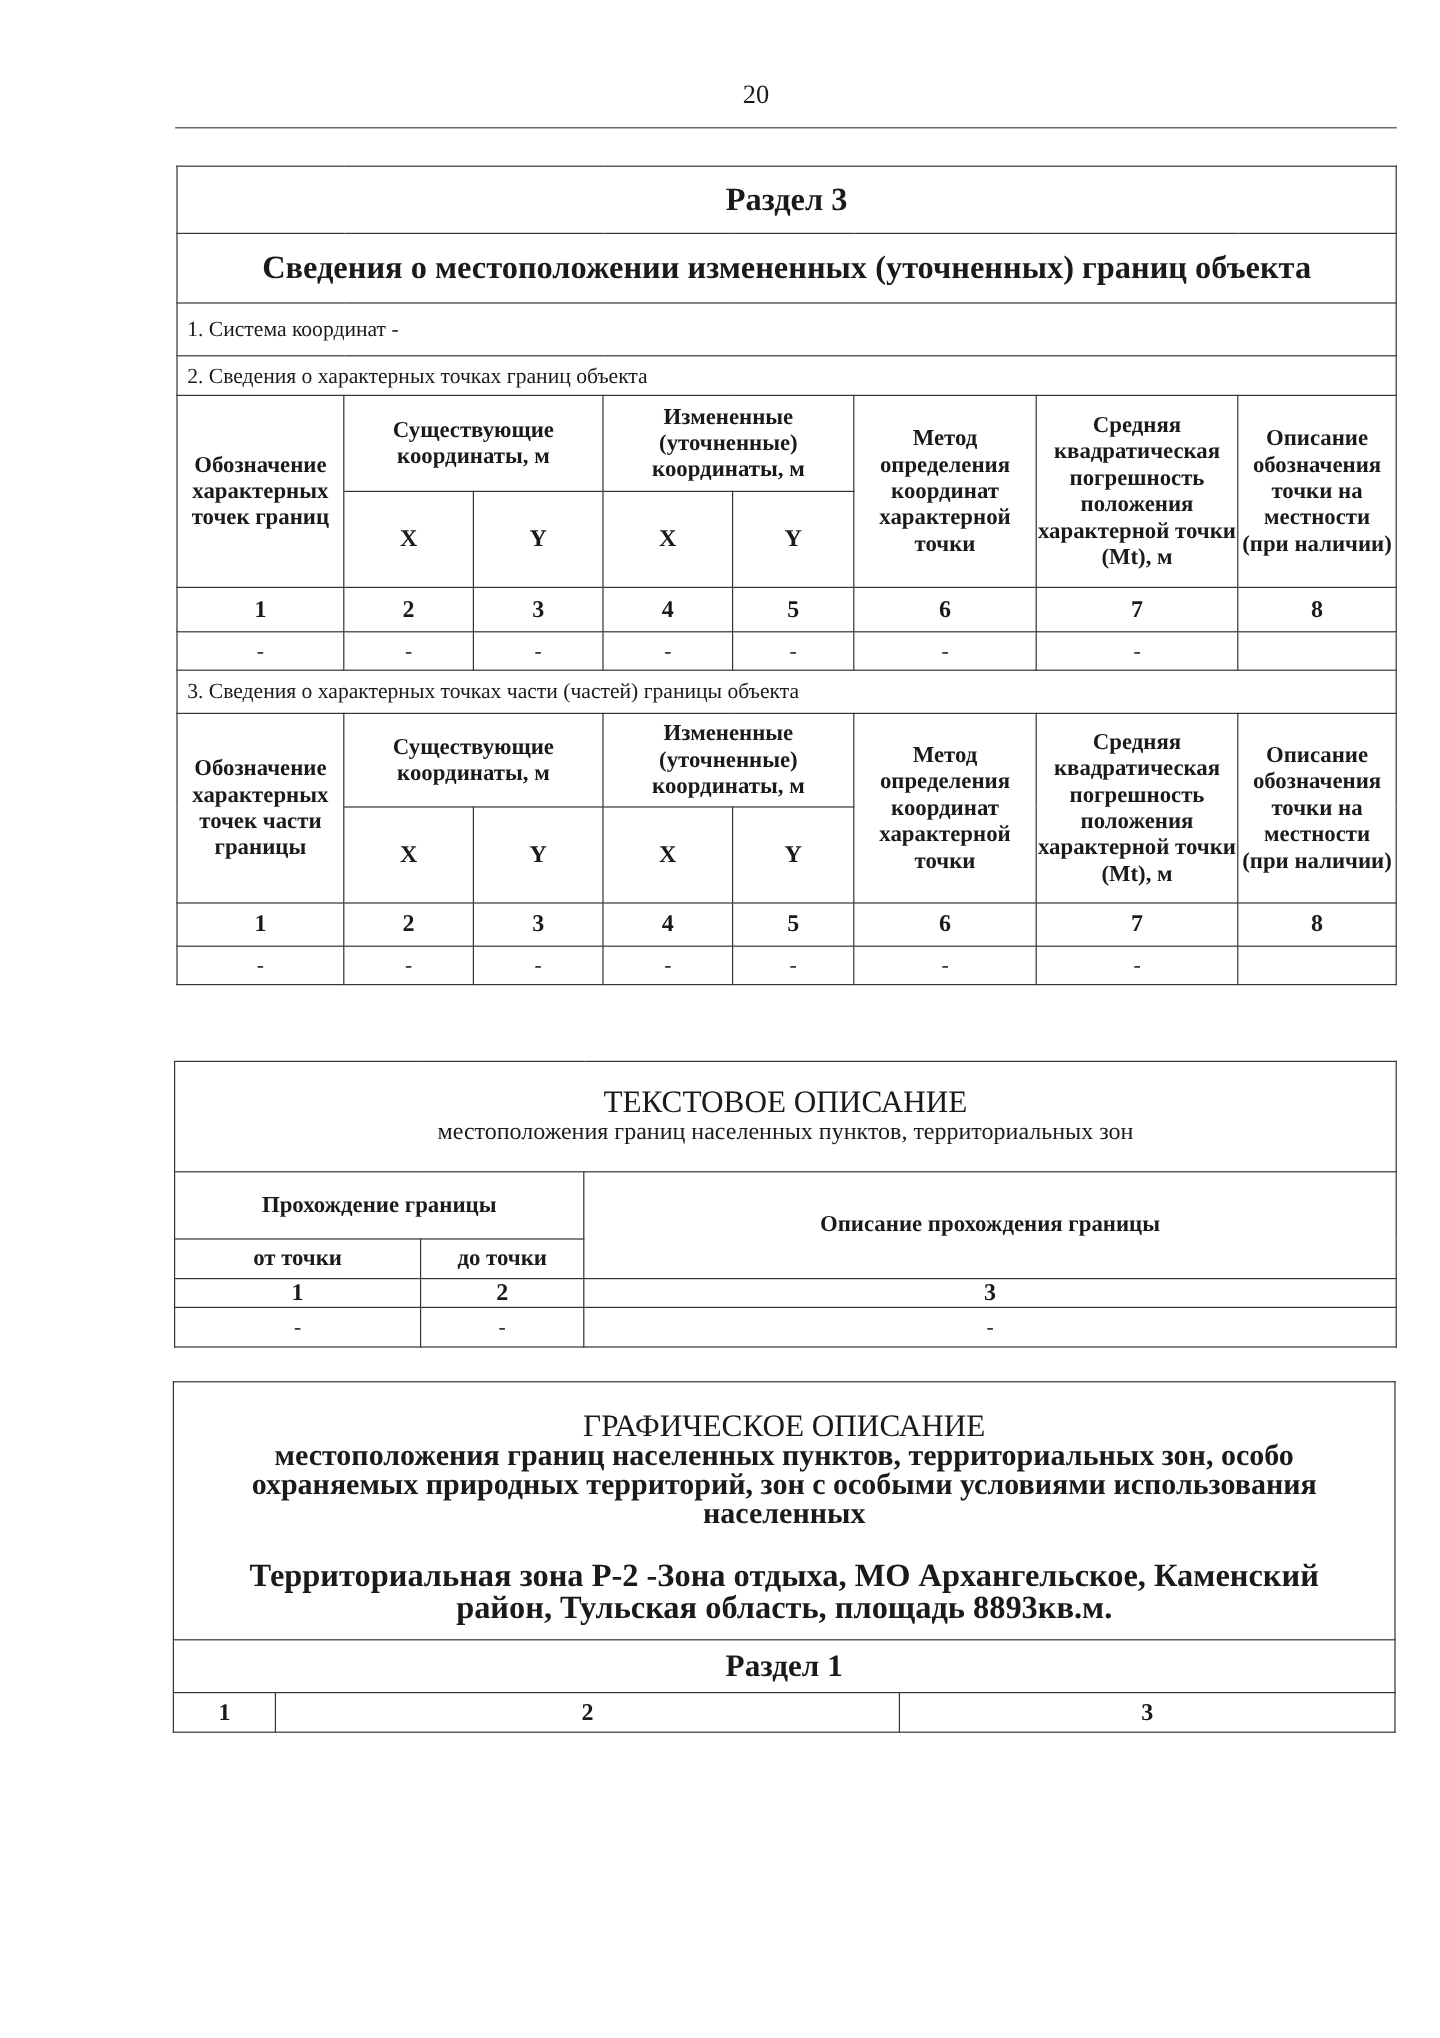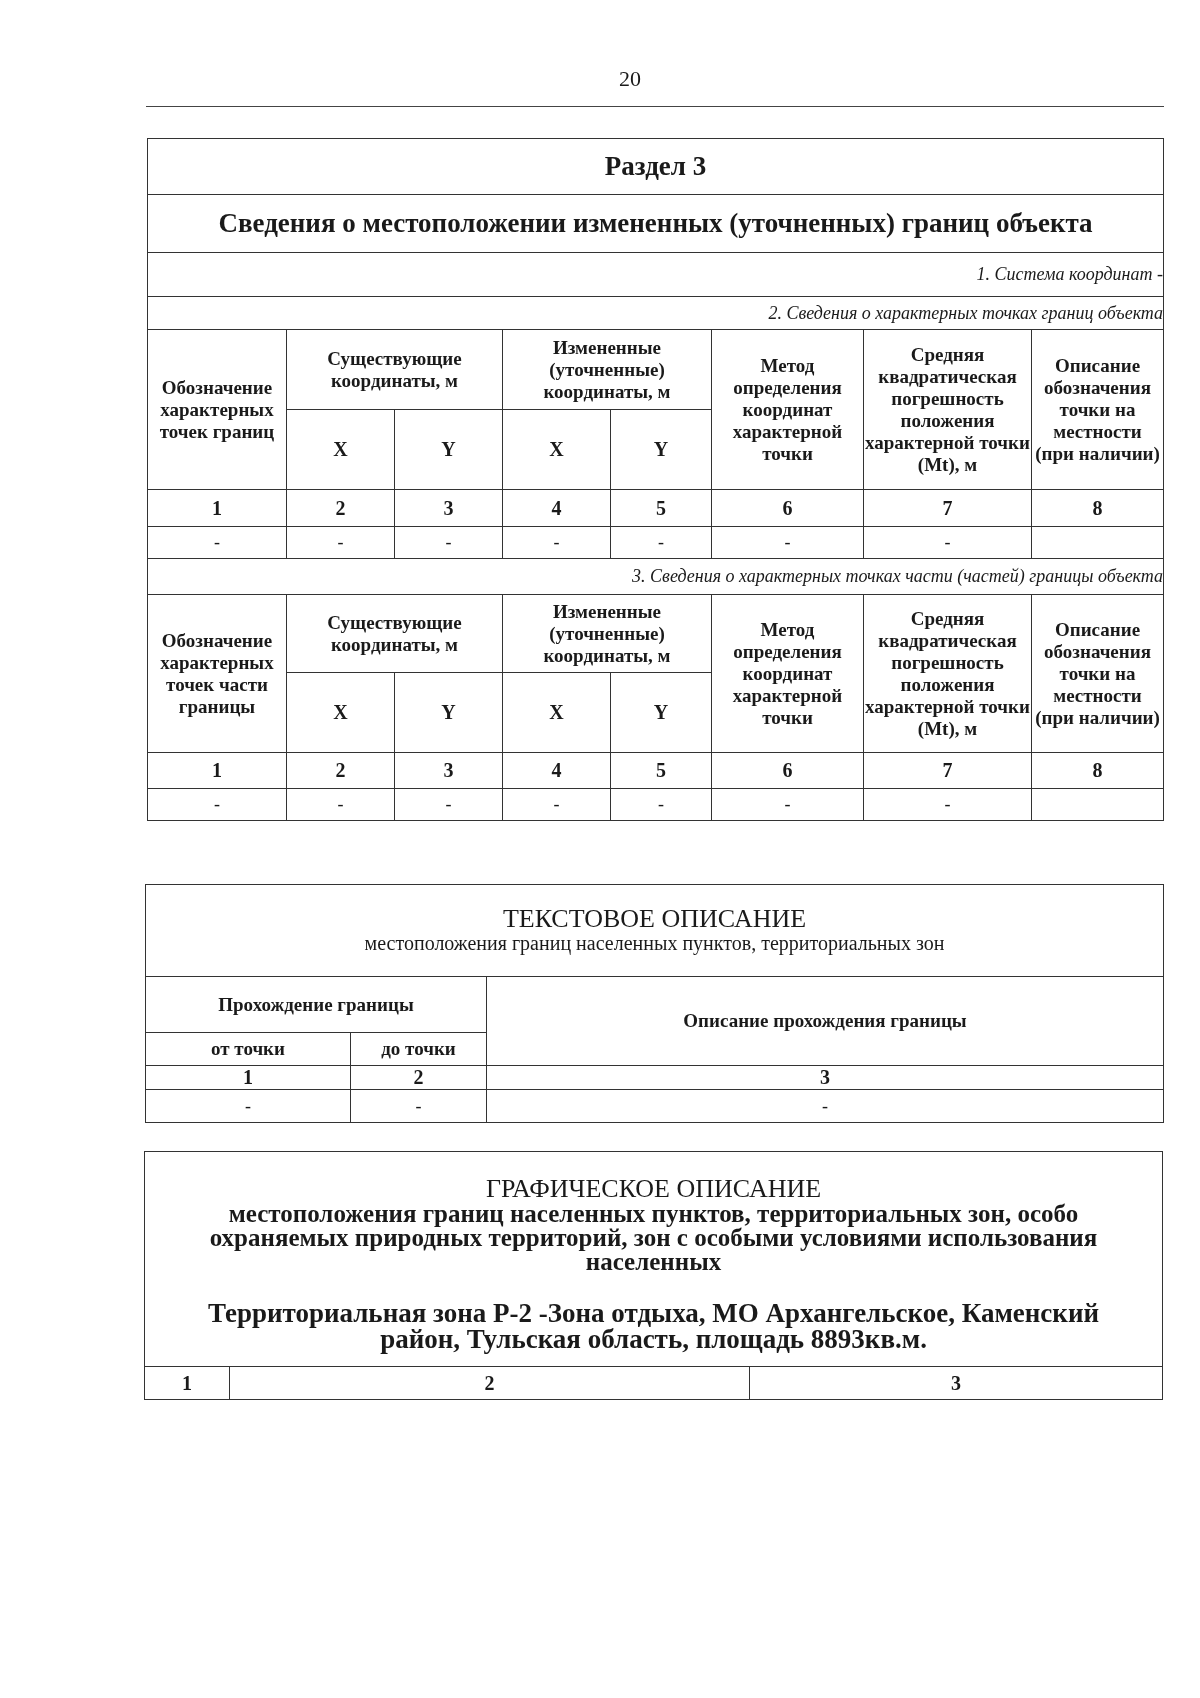--- a/index.html
+++ b/index.html
@@ -2,21 +2,21 @@
 <html><head>
 <meta charset="utf-8">
 <style>
   html, body { margin: 0; padding: 0; background: #ffffff; }
   body { width: 1200px; height: 1698px; position: relative; overflow: hidden;
          font-family: "Liberation Serif", "DejaVu Serif", serif; color: #1a1a1a; }
   .page-num { position: absolute; top: 66px; left: 0; width: 1260px; text-align: center; font-size: 22px; }
   .hr { position: absolute; top: 106px; left: 146px; width: 1018px; border-top: 1.5px solid #444; }
   table { border-collapse: collapse; position: absolute; table-layout: fixed; }
   td { border: 1.5px solid #333; padding: 0; text-align: center; vertical-align: middle; }
-  .left { text-align: right; padding-left: 8px; font-style: italic; }
+  .left { text-align: left; padding-left: 8px; }
   .hdr { font-weight: bold; font-size: 19px; line-height: 22px; }
   .num { font-weight: bold; font-size: 20px; }
   .dash { font-size: 18px; }
   .big { font-size: 27px; font-weight: bold; }
   .title2 { font-size: 27px; font-weight: bold; }
   .plain { font-size: 18px; }
   #t1 { left: 147px; top: 138px; width: 1016px; }
   #t2 { left: 145px; top: 884px; width: 1018px; }
   #t3 { left: 144px; top: 1151px; width: 1018px; }
   .sub-title { font-size: 20px; font-weight: normal; line-height: 24px; }
@@ -172,19 +172,22 @@
     <td colspan="3" style="vertical-align:top;padding-top:24px;font-family:Liberation Serif, serif;">
       <div style="font-size:26px;line-height:26px;">ГРАФИЧЕСКОЕ ОПИСАНИЕ</div>
       <div class="sub-title2">местоположения границ населенных пунктов, территориальных зон, особо</div>
       <div class="sub-title2">охраняемых природных территорий, зон с особыми условиями использования</div>
       <div class="sub-title2">населенных</div>
       <div style="height:26px"></div>
       <div class="sub-title2" style="font-size:27px;line-height:26px;">Территориальная зона Р-2 -Зона отдыха, МО Архангельское, Каменский</div>
       <div class="sub-title2" style="font-size:27px;line-height:26px;">район, Тульская область, площадь 8893кв.м.</div>
     </td>
   </tr>
+  <tr style="height:44px">
+        <td colspan="3" class="big" style="font-size:26px;">Раздел 1</td>
+      </tr>
   <tr style="height:33px">
     <td class="num">1</td>
     <td class="num">2</td>
     <td class="num">3</td>
   </tr>
 </tbody>
   </table>
 
 </body></html>

